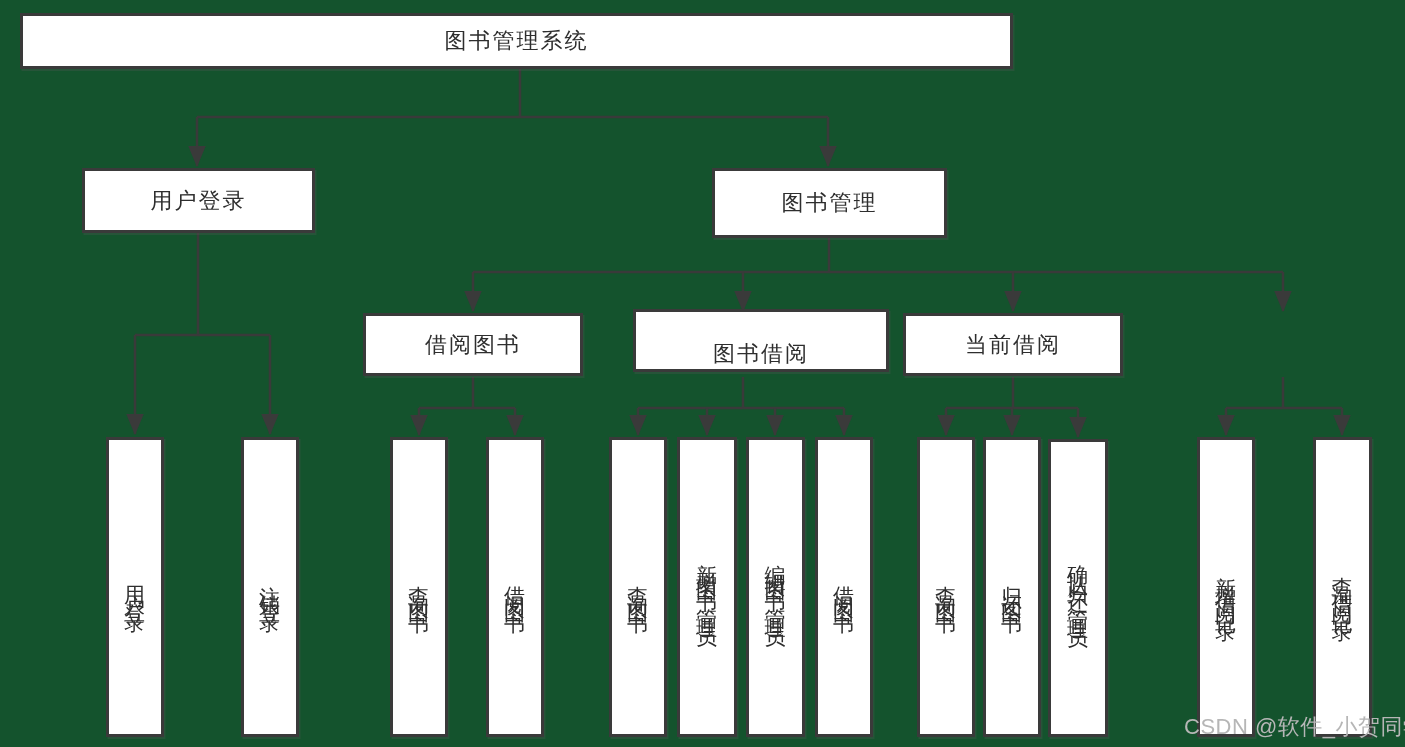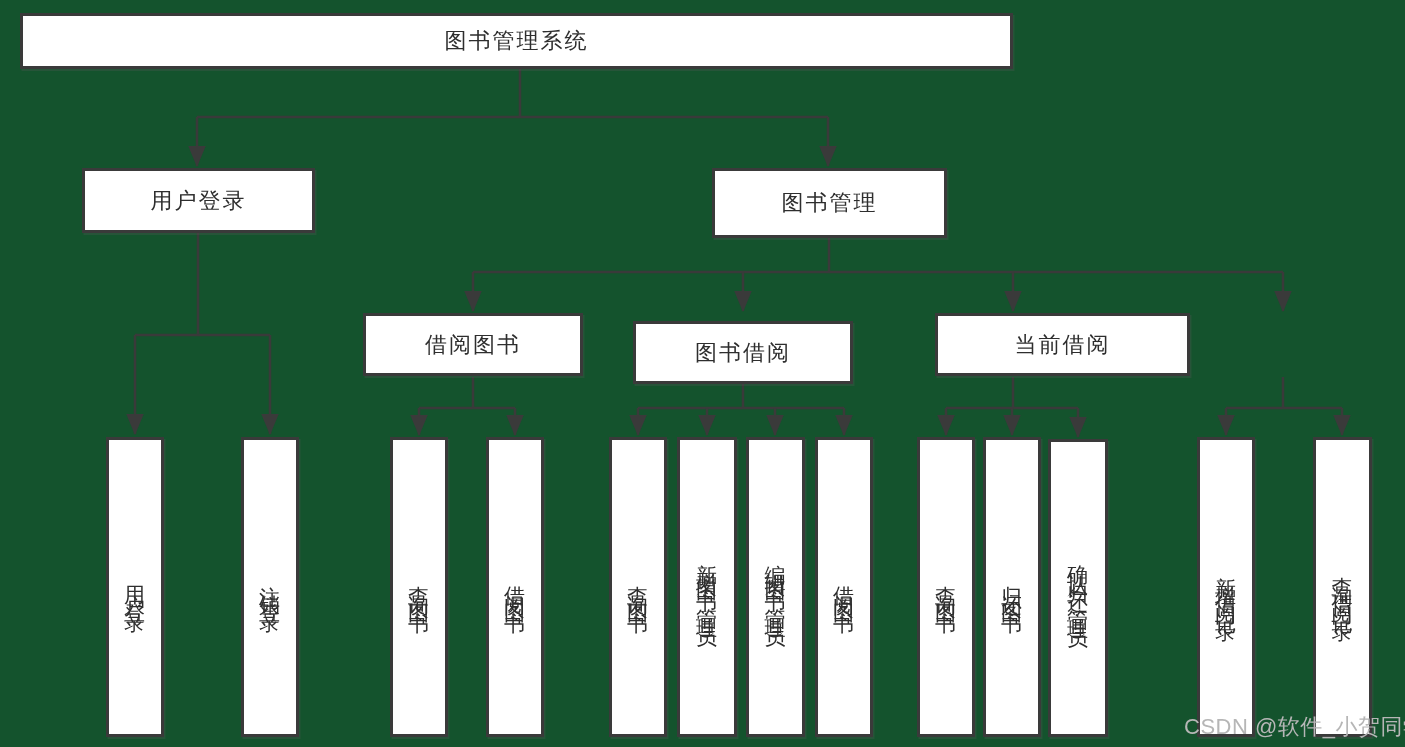--- a/index.html
+++ b/index.html
@@ -87,24 +87,24 @@
   <div class="node" style="left:82px; top:168px; width:233px; height:65px;">
     <span class="hlabel">用户登录</span>
   </div>
   <div class="node" style="left:712px; top:168px; width:235px; height:70px;">
     <span class="hlabel">图书管理</span>
   </div>
 
   <div class="node" style="left:363px; top:313px; width:220px; height:63px;">
     <span class="hlabel">借阅图书</span>
   </div>
-  <div class="node" style="left:633px; top:321px; width:220px; height:63px;">
+  <div class="node" style="left:633px; top:309px; width:256px; height:63px;align-items:flex-end;">
     <span class="hlabel">图书借阅</span>
   </div>
-  <div class="node" style="left:935px; top:313px; width:255px; height:63px;">
+  <div class="node" style="left:903px; top:313px; width:220px; height:63px;">
     <span class="hlabel">当前借阅</span>
   </div>
 
   <div class="node" style="left:106px; top:437px; width:58px; height:300px;">
     <span class="vlabel">用户登录</span>
   </div>
   <div class="node" style="left:241px; top:437px; width:58px; height:300px;">
     <span class="vlabel">注销登录</span>
   </div>
 

